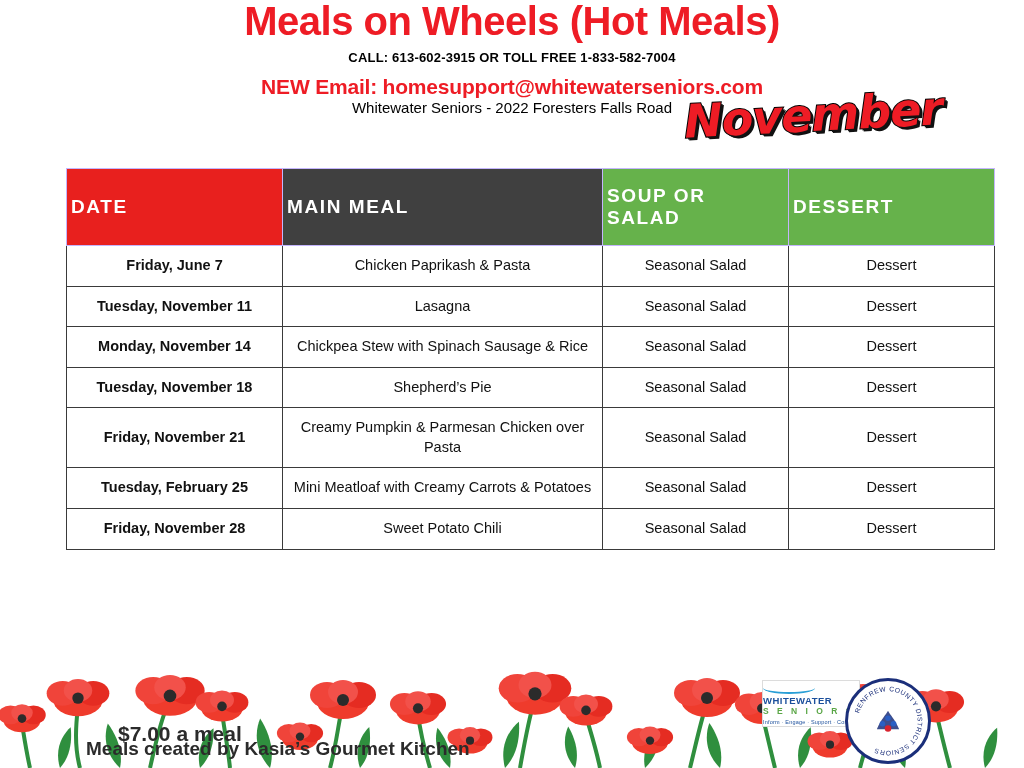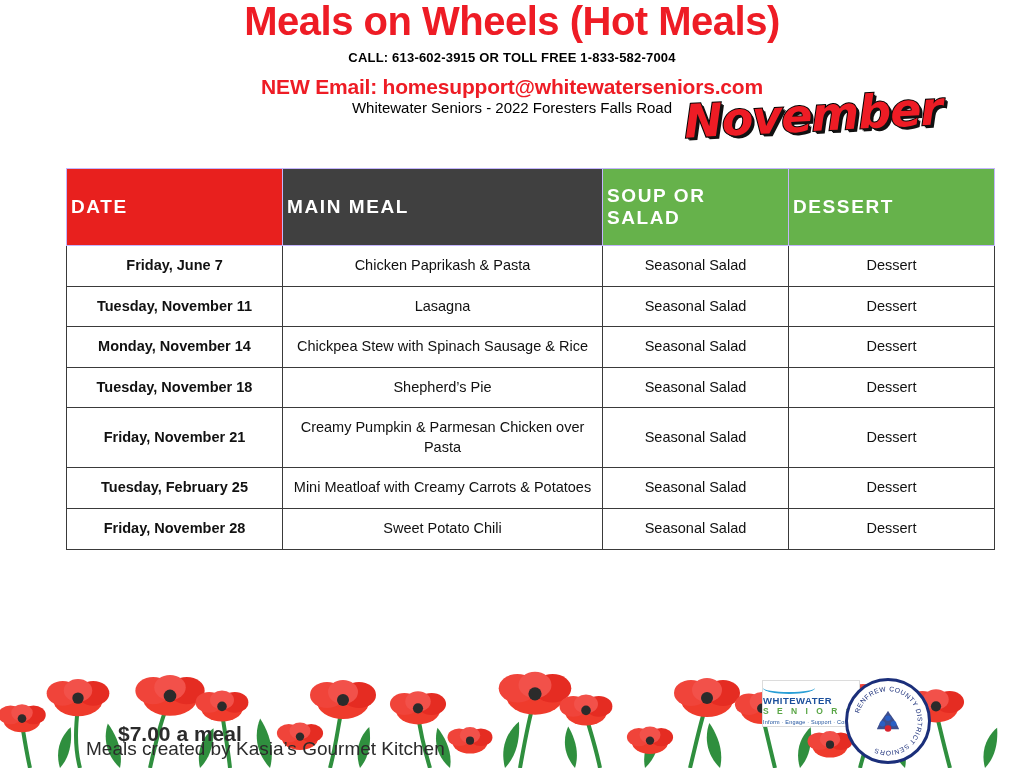--- a/index.html
+++ b/index.html
@@ -125,20 +125,21 @@
     z-index: 7;
     margin-top: 10px;
   }
   .kasia-line {
     position: absolute;
     left: 86px;
     top: 738px;
     font-size: 19px;
     color: #2b2b2b;
     z-index: 7;
+    font-weight: bold;
   }
 
   
   .poppy-band {
     position: absolute;
     left: 0;
     bottom: 0;
     width: 1024px;
     height: 118px;
     z-index: 3;

